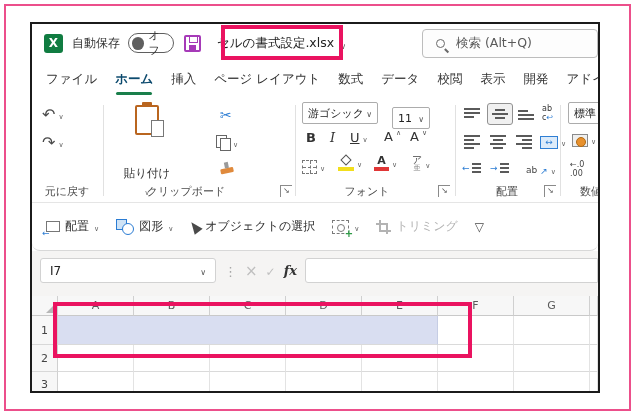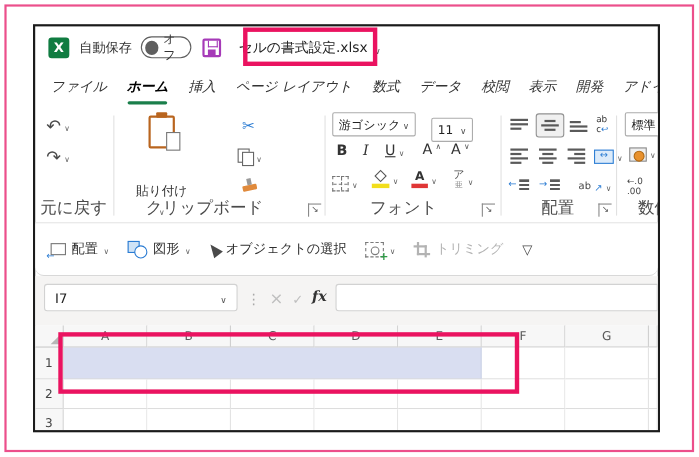--- a/index.html
+++ b/index.html
@@ -33,27 +33,27 @@
   .save-ic::after  { content:""; position:absolute; bottom:0; left:3px; width:7px; height:5px; background:#a63ab8; }
   .filename-wrap { margin-left:16px; display:flex; align-items:center; gap:6px; white-space:nowrap; }
   .filename-text { font-size:12.5px; color:#222; }
   .searchbox { position:absolute; left:390px; top:5px; width:176px; height:29px;
                border:1px solid #bdbdbd; border-radius:4px; background:#fdfdfd;
                display:flex; align-items:center; gap:11px; padding-left:13px; font-size:12.5px; color:#5a5a5a; }
   .search-ic { width:9px; height:9px; border:1.5px solid #6a6a6a; border-radius:50%; position:relative; flex:0 0 auto; }
   .search-ic::after { content:""; position:absolute; left:8px; top:8px; width:5px; height:1.5px; background:#6a6a6a; transform:rotate(45deg); transform-origin:left center; }
   
   .tabrow { height:35px; display:flex; align-items:center; gap:18px; padding-left:14px; white-space:nowrap; }
-  .tab { position:relative; font-size:12.5px; color:#333;font-style:italic; }
-  .tab.active { font-weight:bold; color:#000000; }
+  .tab { position:relative; font-size:12.5px; color:#333; }
+  .tab.active { font-weight:bold; color:#0c4a6e; }
   .tab.active::after { content:""; position:absolute; left:1px; right:1px; bottom:-7px; height:3px; background:#1a7f4b; border-radius:2px; }
   
   .ribbon { position:relative; height:106px; border-bottom:1px solid #e5e5e5; font-size:12px; }
   .vdiv { position:absolute; top:8px; bottom:6px; width:1px; background:#e1e1e1; }
-  .glabel { position:absolute; bottom:3px; font-size:15px; color:#4a4a4a; text-align:center; white-space:nowrap; }
+  .glabel { position:absolute; bottom:3px; font-size:11px; color:#4a4a4a; text-align:center; white-space:nowrap; }
   .launcher { position:absolute; bottom:5px; width:12px; height:12px; border-left:1px solid #8a8a8a; border-top:1px solid #8a8a8a; }
   .launcher::before { content:"↘"; position:absolute; left:2px; top:0px; font-size:8px; color:#555; }
   .rbtn { position:absolute; display:flex; align-items:center; gap:3px; color:#333; }
   .chev::before { content:"∨"; font-size:8px; color:#555; }
   .chev.sm::before { font-size:7px; color:#666; }
   .g-undo::before { content:"↶"; font-size:16px; color:#4a4a4a; }
   .g-redo::before { content:"↷"; font-size:16px; color:#4a4a4a; }
   .g-cut::before  { content:"✂"; font-size:14px; color:#2b7cd3; }
   .paste { position:absolute; width:58px; display:flex; flex-direction:column; align-items:center; gap:3px; }
   .plabel { font-size:11.5px; color:#333;margin-top:28px; }
@@ -160,20 +160,24 @@
     <span class="autosave-label">自動保存</span>
     <div class="toggle">
       <span class="knob"></span>
       <span class="toggle-state">オフ</span>
     </div>
     <div class="save-ic"></div>
     <div class="filename-wrap">
       <span class="filename-text">セルの書式設定.xlsx</span>
       <span class="chev"></span>
     </div>
+    <div class="searchbox">
+      <span class="search-ic"></span>
+      <span>検索 (Alt+Q)</span>
+    </div>
   </div>
 
   <div class="tabrow">
     <span class="tab">ファイル</span>
     <span class="tab active">ホーム</span>
     <span class="tab">挿入</span>
     <span class="tab">ページ レイアウト</span>
     <span class="tab">数式</span>
     <span class="tab">データ</span>
     <span class="tab">校閲</span>

